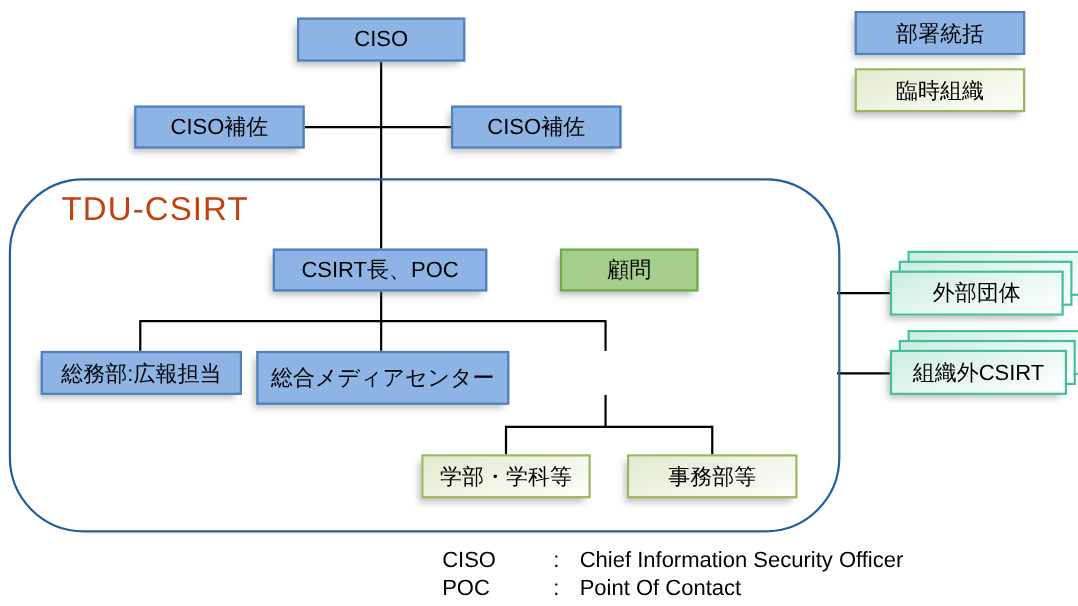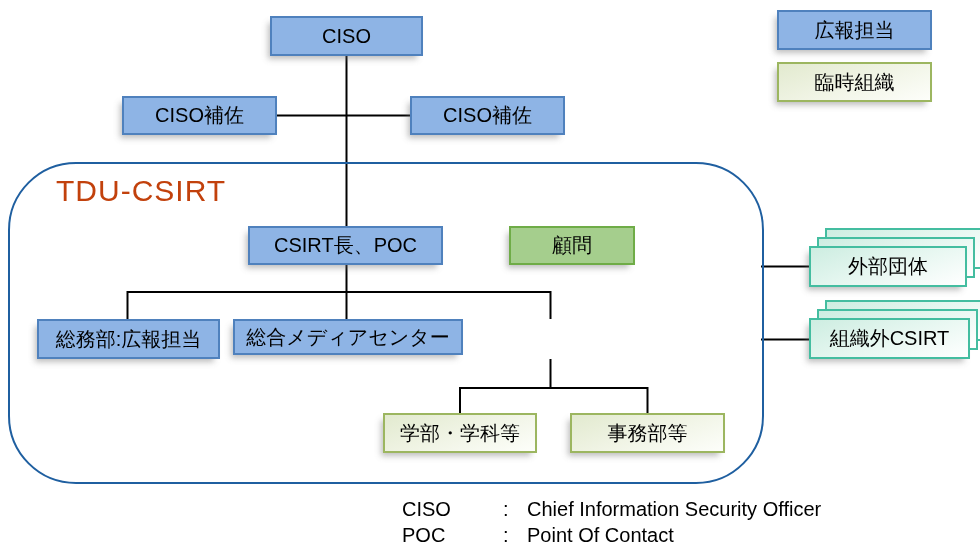--- a/index.html
+++ b/index.html
@@ -84,35 +84,35 @@
   </div>
 
   <div class="node green" style="left:497px;top:226px;width:126px;height:39px">
     <span>顧問</span>
   </div>
 
   <div class="node blue" style="left:37px;top:319px;width:183px;height:40px">
     <span>総務部:広報担当</span>
   </div>
 
-  <div class="node blue" style="left:233px;top:319px;width:230px;height:36px">
+  <div class="node blue" style="left:233px;top:319px;width:230px;height:49px">
     <span>総合メディアセンター</span>
   </div>
 
 
   <div class="node pale" style="left:383px;top:413px;width:154px;height:40px">
     <span>学部・学科等</span>
   </div>
 
   <div class="node pale" style="left:570px;top:413px;width:155px;height:40px">
     <span>事務部等</span>
   </div>
 
   <div class="node blue" style="left:777px;top:10px;width:155px;height:40px">
-    <span>広報担当</span>
+    <span>部署統括</span>
   </div>
 
   <div class="node pale" style="left:777px;top:62px;width:155px;height:40px">
     <span>臨時組織</span>
   </div>
 
   <div class="stack" style="left:809px;top:246px;width:158px;height:41px">
     <div class="layer l2"></div>
     <div class="layer l1"></div>
     <div class="layer front">

